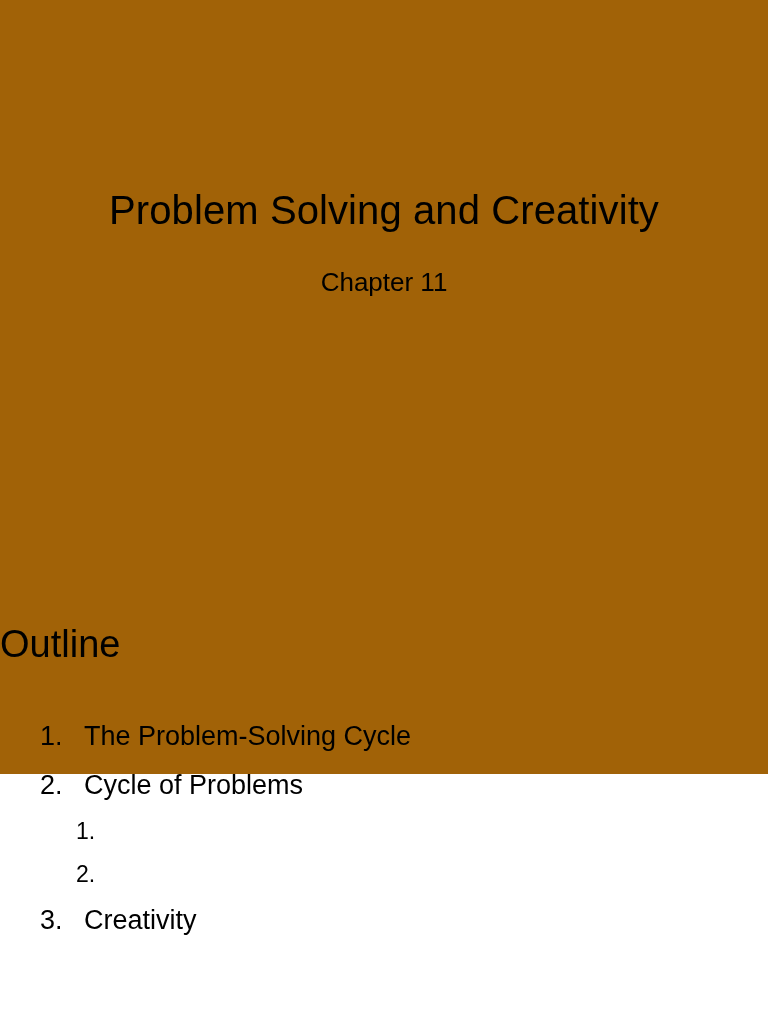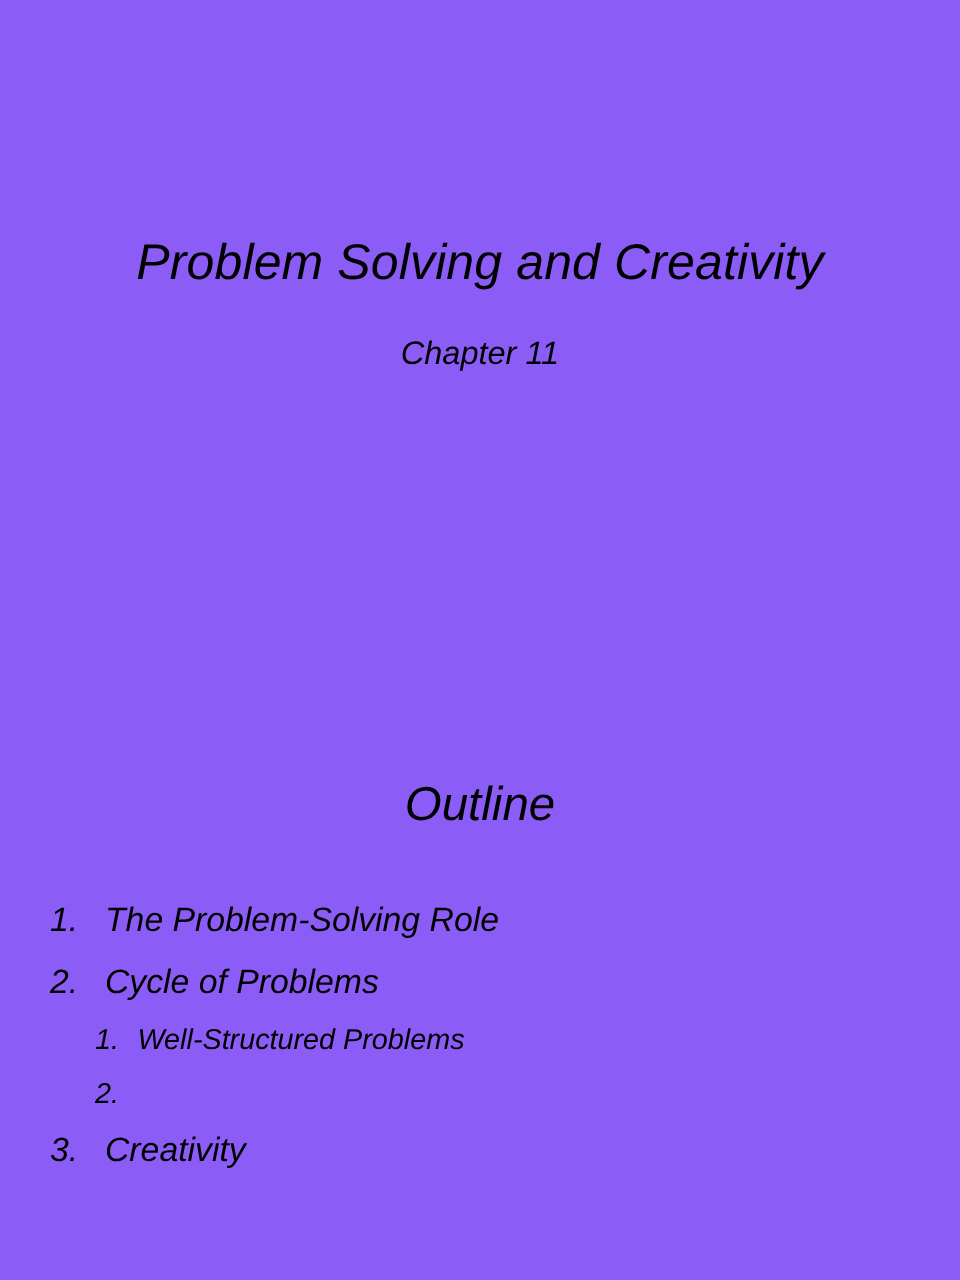--- a/index.html
+++ b/index.html
@@ -10,23 +10,22 @@
   body {
     width: 768px;
     height: 1024px;
     font-family: "Liberation Sans", sans-serif;
     color: #000000;
     overflow: hidden;
   }
   .page {
     position: relative;
     width: 768px;
-    height: 1024px;
-    background: #8b5cf6;
-    font-style: italic;
+    height: 774px;
+    background: #a16207;
   }
 
   
   .slide-title-block {
     position: absolute;
     top: 182px;
     left: 0;
     width: 768px;
     text-align: center;
   }
@@ -43,21 +42,20 @@
     margin: 28px 0 0 0;
     font-weight: normal;
   }
 
   
   .outline-heading {
     position: absolute;
     top: 620px;
     left: 0;
     width: 768px;
-    text-align: center;
     font-size: 38px;
     line-height: 48px;
     font-weight: normal;
     margin: 0;
   }
 
   
   .outline-list {
     position: absolute;
     top: 712px;
@@ -108,32 +106,31 @@
     <h1 class="slide-title">Problem Solving and Creativity</h1>
     <div class="slide-subtitle">Chapter 11</div>
   </div>
 
   <h2 class="outline-heading">Outline</h2>
 
   <div class="outline-list">
 
     <div class="ol-item">
       <span class="num">1.</span>
-      <span class="txt">The Problem-Solving Role</span>
+      <span class="txt">The Problem-Solving Cycle</span>
     </div>
 
     <div class="ol-item">
       <span class="num">2.</span>
       <span class="txt">Cycle of Problems</span>
     </div>
 
     <div class="sub-list">
       <div class="sub-item">
         <span class="num">1.</span>
-        <span class="txt">Well-Structured Problems</span>
       </div>
       <div class="sub-item">
         <span class="num">2.</span>
       </div>
     </div>
 
     <div class="ol-item">
       <span class="num">3.</span>
       <span class="txt">Creativity</span>
     </div>

